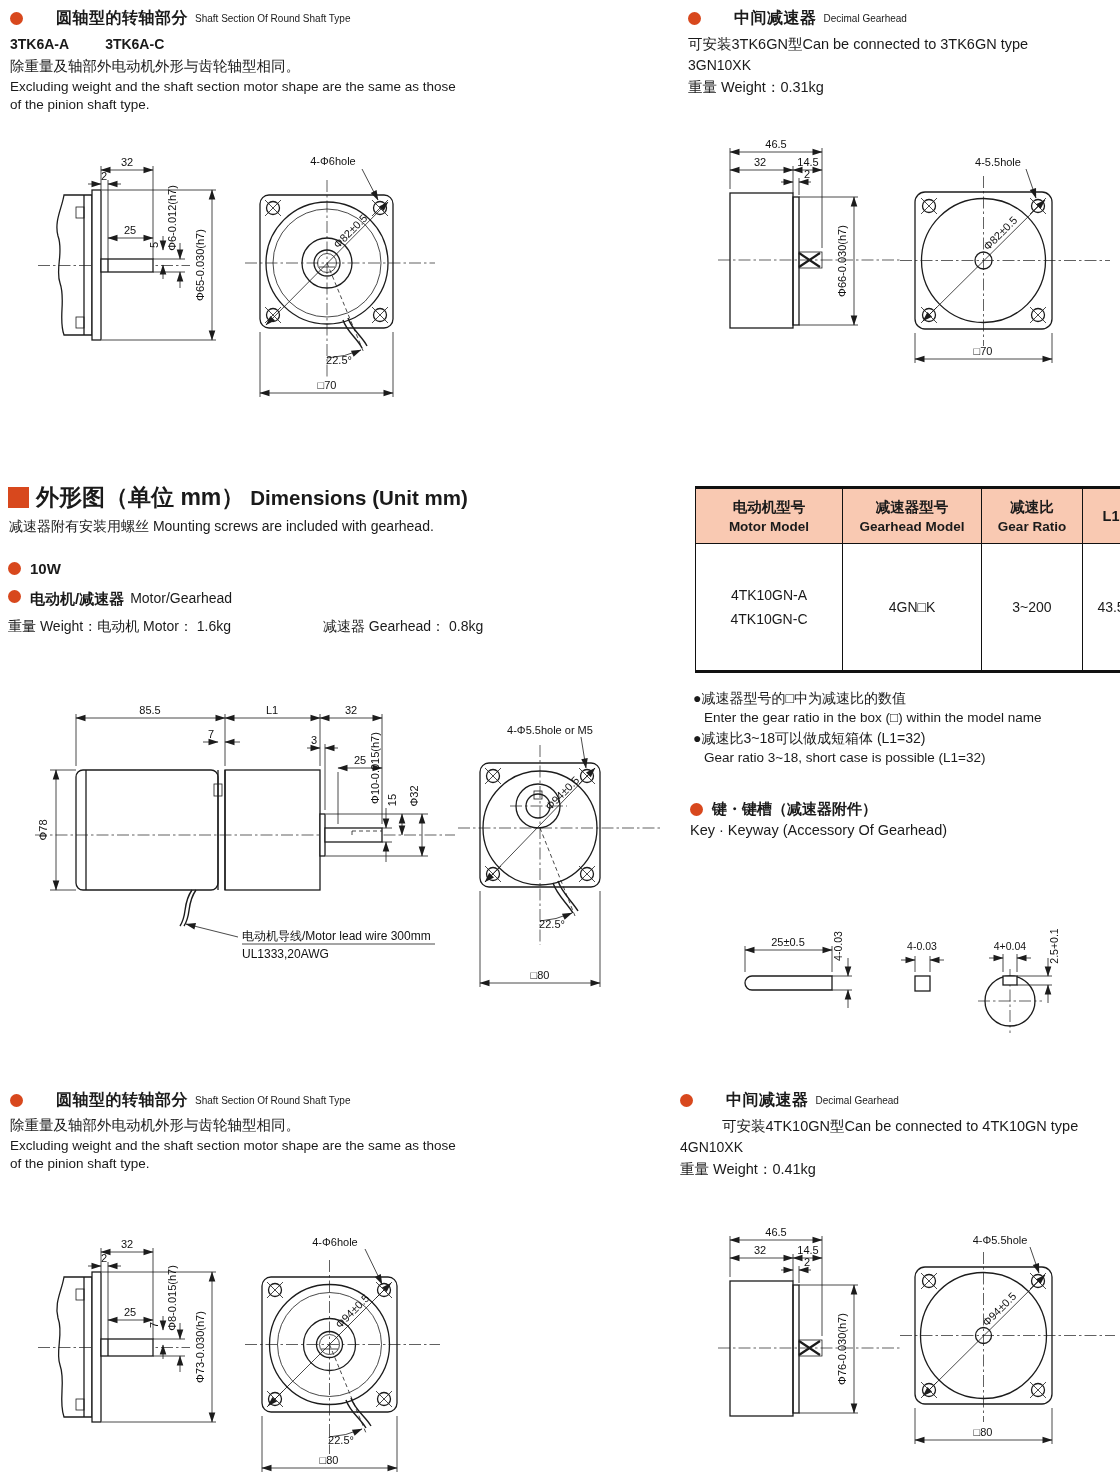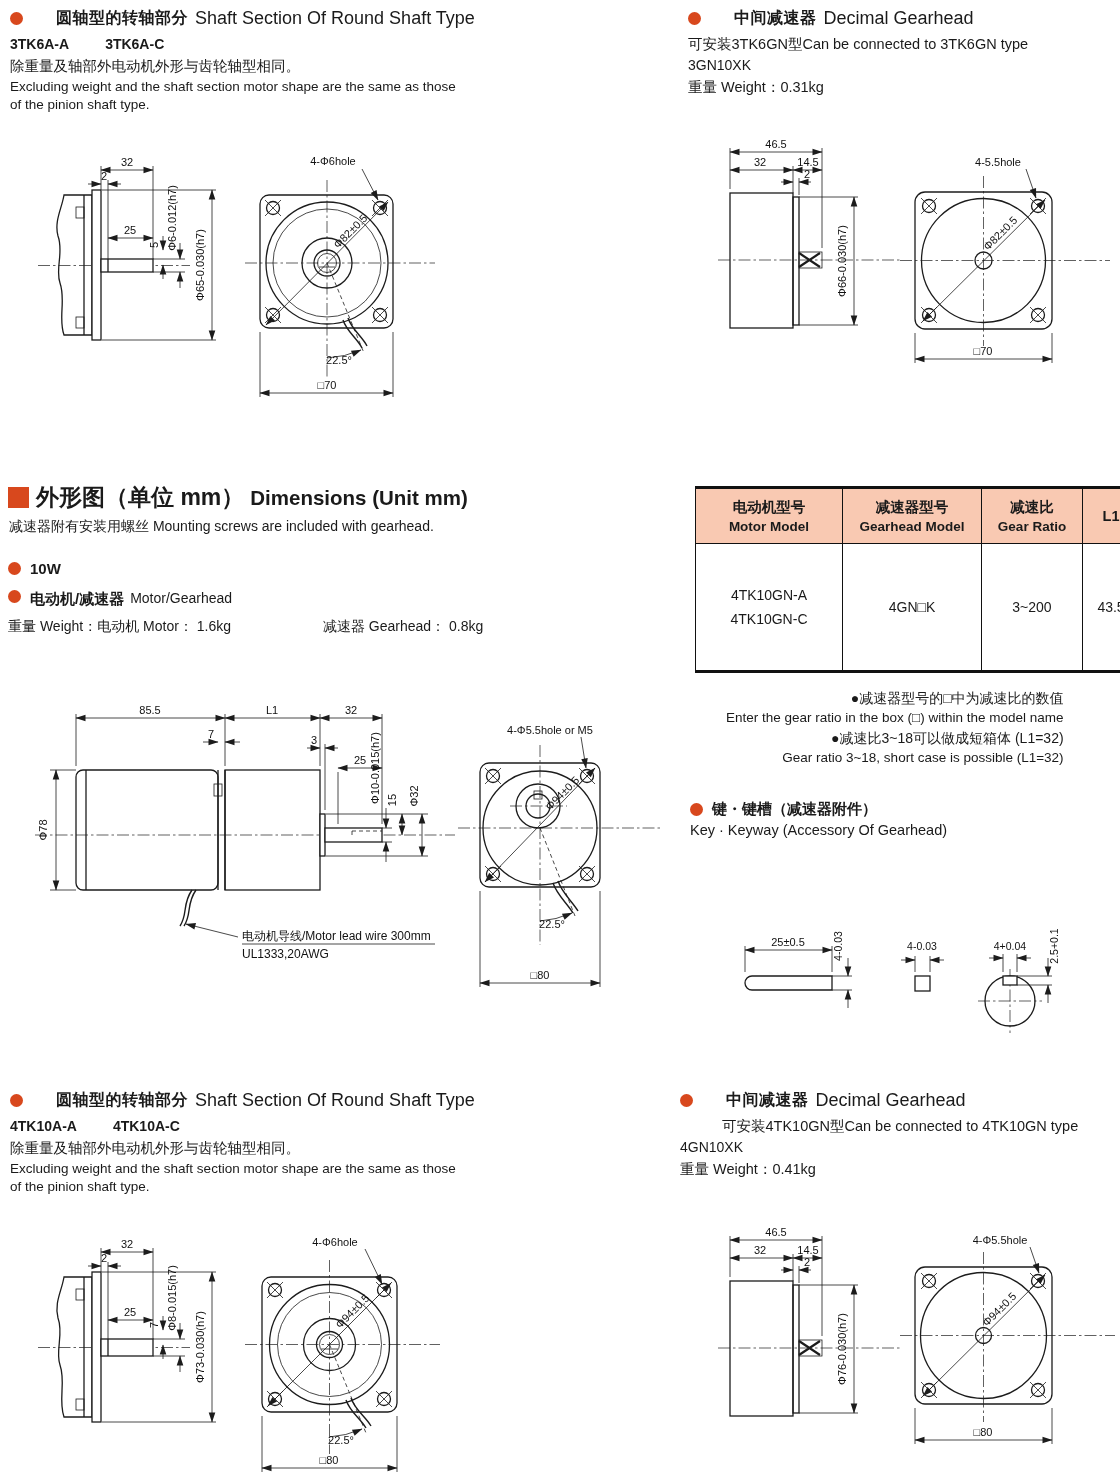--- a/index.html
+++ b/index.html
@@ -4,21 +4,21 @@
 <style>
   html,body{margin:0;padding:0;background:#fff;}
   #page{position:relative;width:1120px;height:1476px;background:#ffffff;overflow:hidden;
         font-family:"Liberation Sans","DejaVu Sans",sans-serif;color:#1a1a1a;}
   .abs{position:absolute;}
   
   .dot{display:inline-block;width:13px;height:13px;border-radius:50%;background:#d8481d;margin-right:9px;flex:0 0 auto;}
   .sq{display:inline-block;width:21px;height:21px;background:#d8481d;margin-right:7px;flex:0 0 auto;}
   .hrow{display:flex;align-items:center;}
   .hcn{font-weight:bold;font-size:16px;letter-spacing:.5px;margin-left:24px;}
-  .hen{font-size:18px;margin-left:7px;}
+  .hen{font-size:10px;margin-left:7px;}
   .models{font-size:14px;font-weight:bold;margin-top:7px;}
   .models span{margin-right:36px;}
   .bcn{font-size:14.5px;margin-top:5px;}
   .ben{font-size:13.5px;margin-top:3px;}
   .mainh .cn{font-weight:bold;font-size:23px;text-align:center;}
   .mainh .en{font-size:20.5px;margin-left:6px;font-weight:bold;}
   .subt{font-size:14px;margin-top:5px;margin-left:1px;}
   .p10w{margin-top:24px;font-size:15px;font-weight:bold;display:flex;align-items:center;}
   .pmg{margin-top:13px;display:flex;align-items:flex-start;}
   .pmg .cn{font-weight:bold;font-size:15px;}
@@ -296,21 +296,21 @@
         <div>4TK10GN-A</div>
         <div>4TK10GN-C</div>
       </td>
       <td>4GN□K</td>
       <td>3~200</td>
       <td>43.5</td>
     </tr>
   </tbody>
     </table>
 
-  <div class="abs notes" style="left:715px;top:688px;text-align:right;">
+  <div class="abs notes" style="left:693px;top:688px;">
     <div>●减速器型号的□中为减速比的数值</div>
     <div class="en">Enter the gear ratio in the box (□) within the model name</div>
     <div>●减速比3~18可以做成短箱体 (L1=32)</div>
     <div class="en">Gear ratio 3~18, short case is possible (L1=32)</div>
   </div>
 
   <svg class="abs" style="left:30px;top:690px;" width="430" height="300" viewBox="0 0 430 300">
     <defs>
         <marker id="a5" markerUnits="userSpaceOnUse" markerWidth="12" markerHeight="9" refX="10.5" refY="4.5" orient="auto-start-reverse">
           <path d="M11,4.5 L1,1.2 L1,7.8 Z" fill="#1c1c1c"></path>
@@ -476,23 +476,20 @@
       <text class="ds" transform="rotate(-90 358 48)" x="358" y="48" text-anchor="middle">2.5+0.1</text>
     </g>
   </svg>
 
   <div class="abs" style="left:10px;top:1090px;">
     <div class="hrow">
       <span class="dot"></span>
       <span class="hcn">圆轴型的转轴部分</span>
       <span class="hen">Shaft Section Of Round Shaft Type</span>
     </div>
-    <div class="models">
-      <span>4TK10A-A</span><span>4TK10A-C</span>
-    </div>
     <div class="bcn">除重量及轴部外电动机外形与齿轮轴型相同。</div>
     <div class="ben">Excluding weight and the shaft section motor shape are the same as those</div>
     <div class="ben">of the pinion shaft type.</div>
   </div>
 
   <div class="abs" style="left:680px;top:1090px;">
     <div class="hrow">
       <span class="dot"></span>
       <span class="hcn">中间减速器</span>
       <span class="hen">Decimal Gearhead</span>

